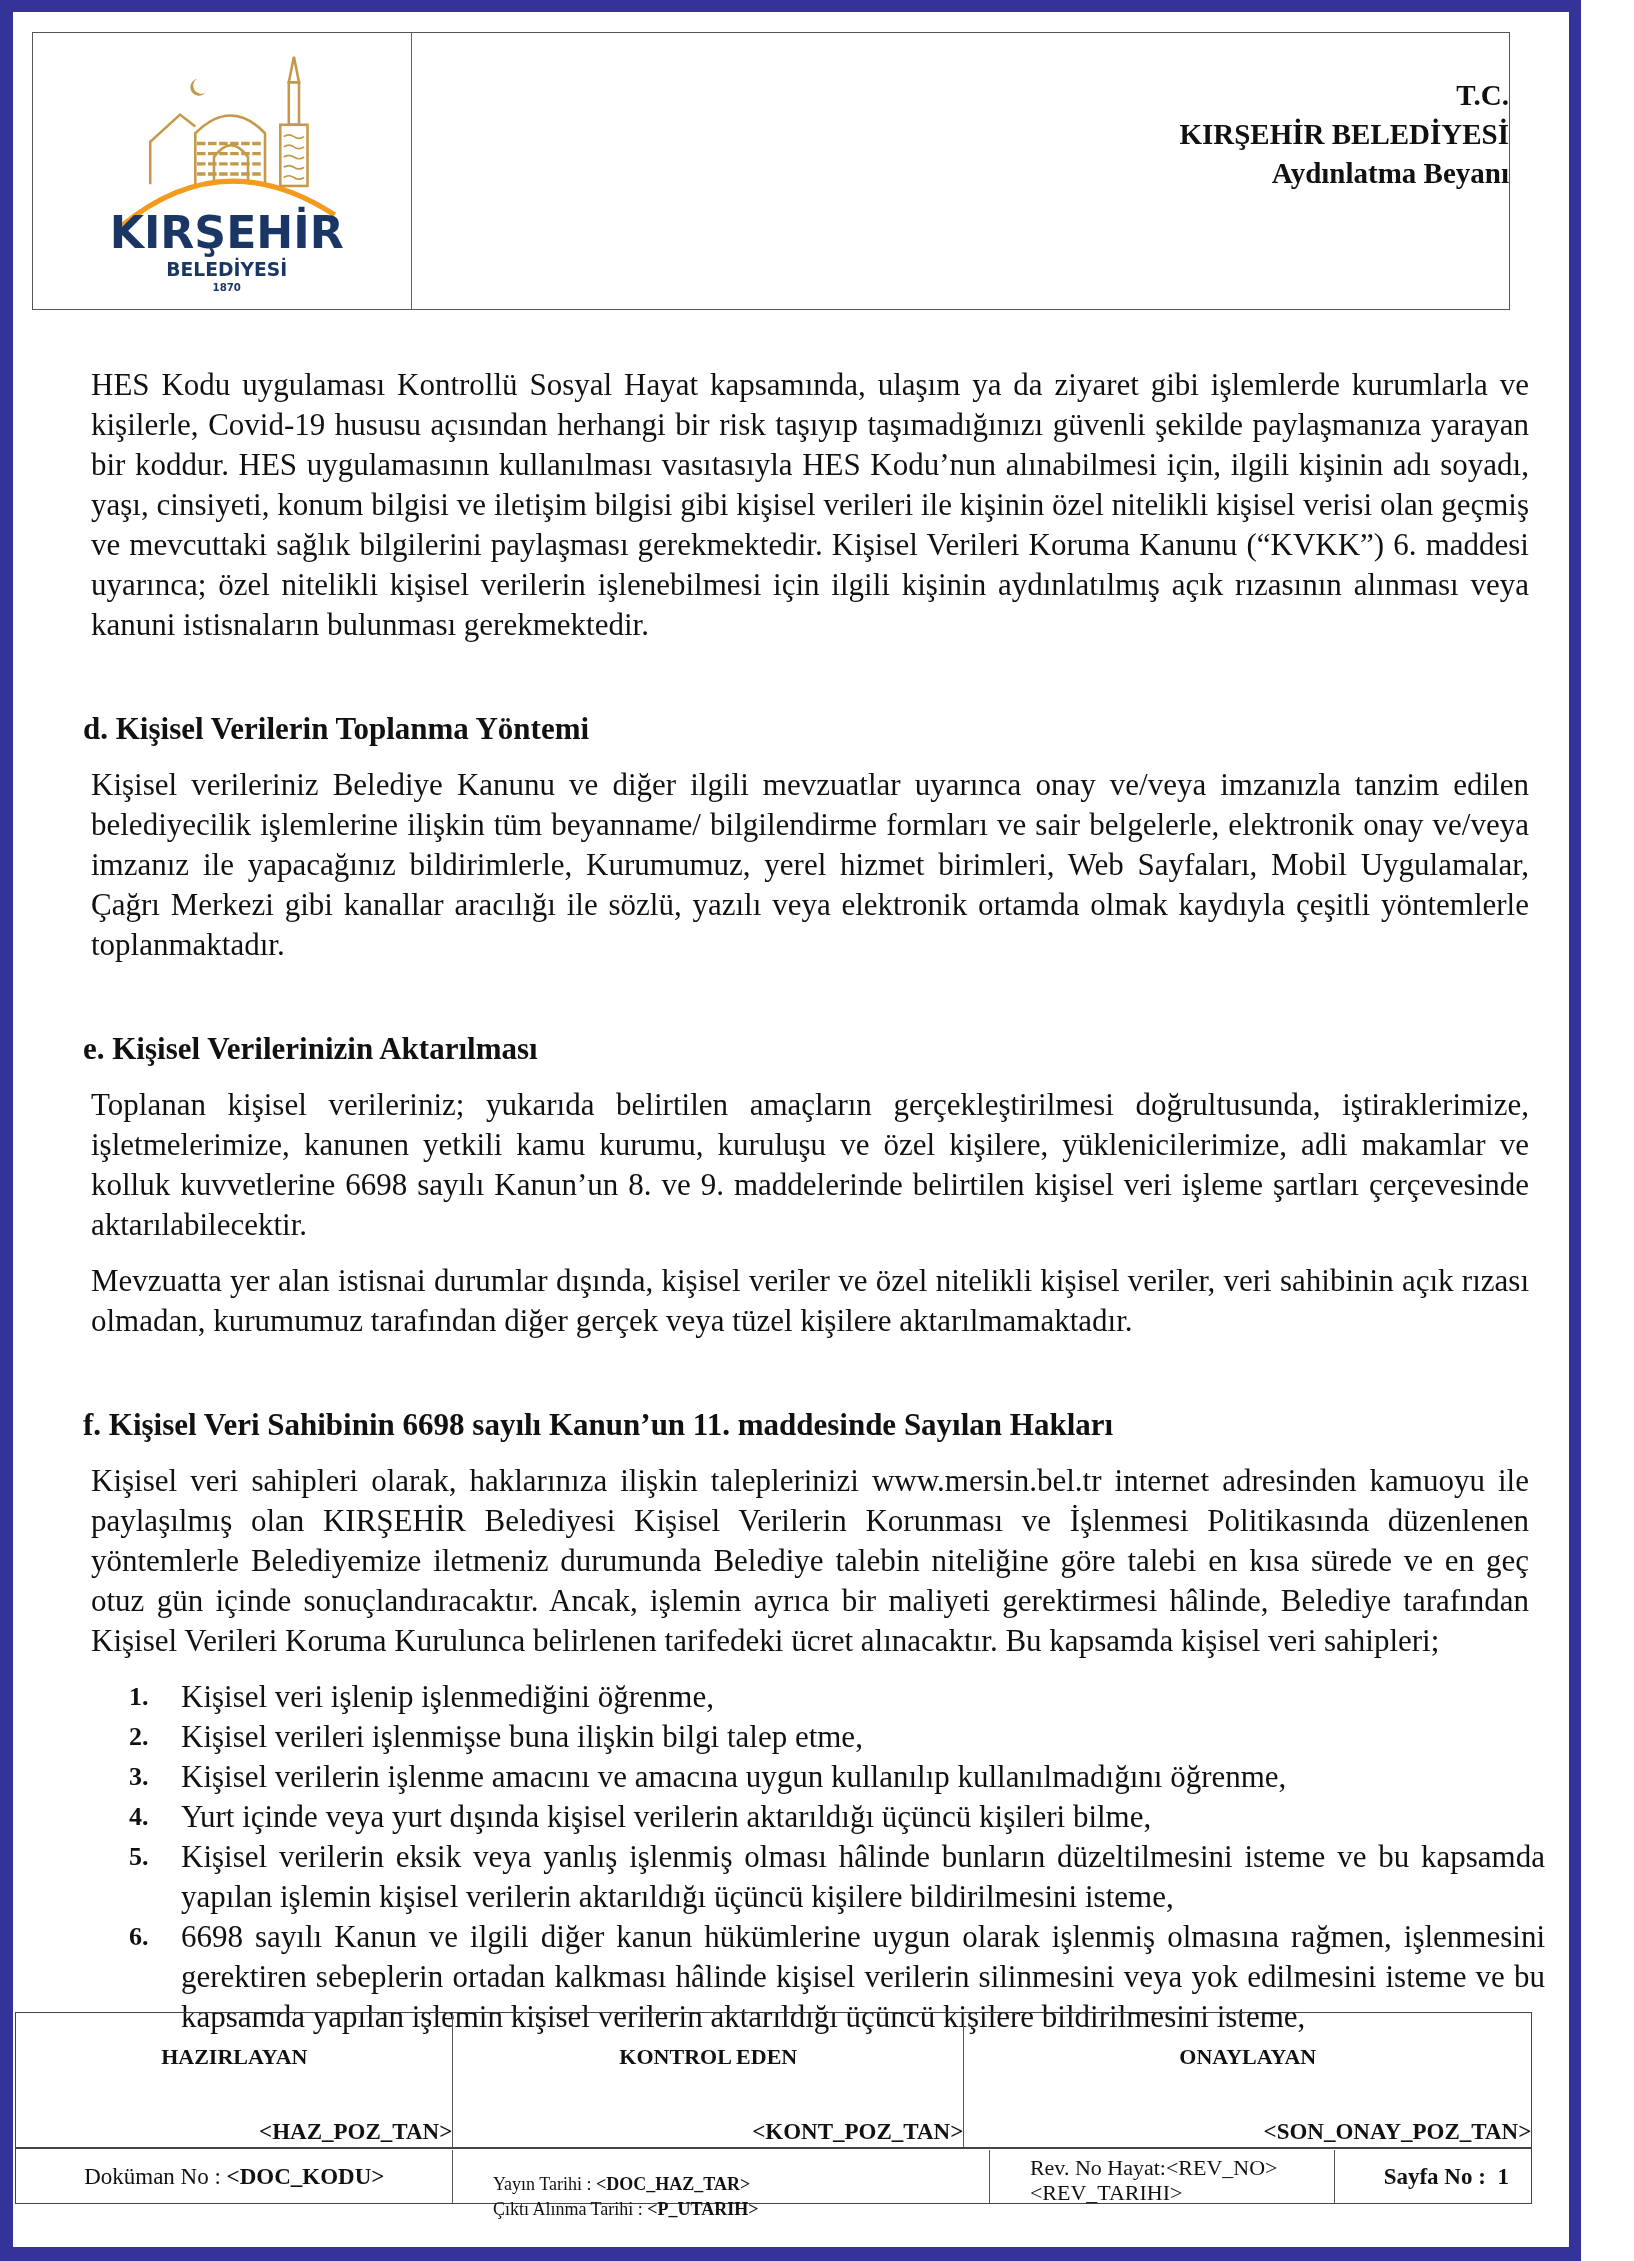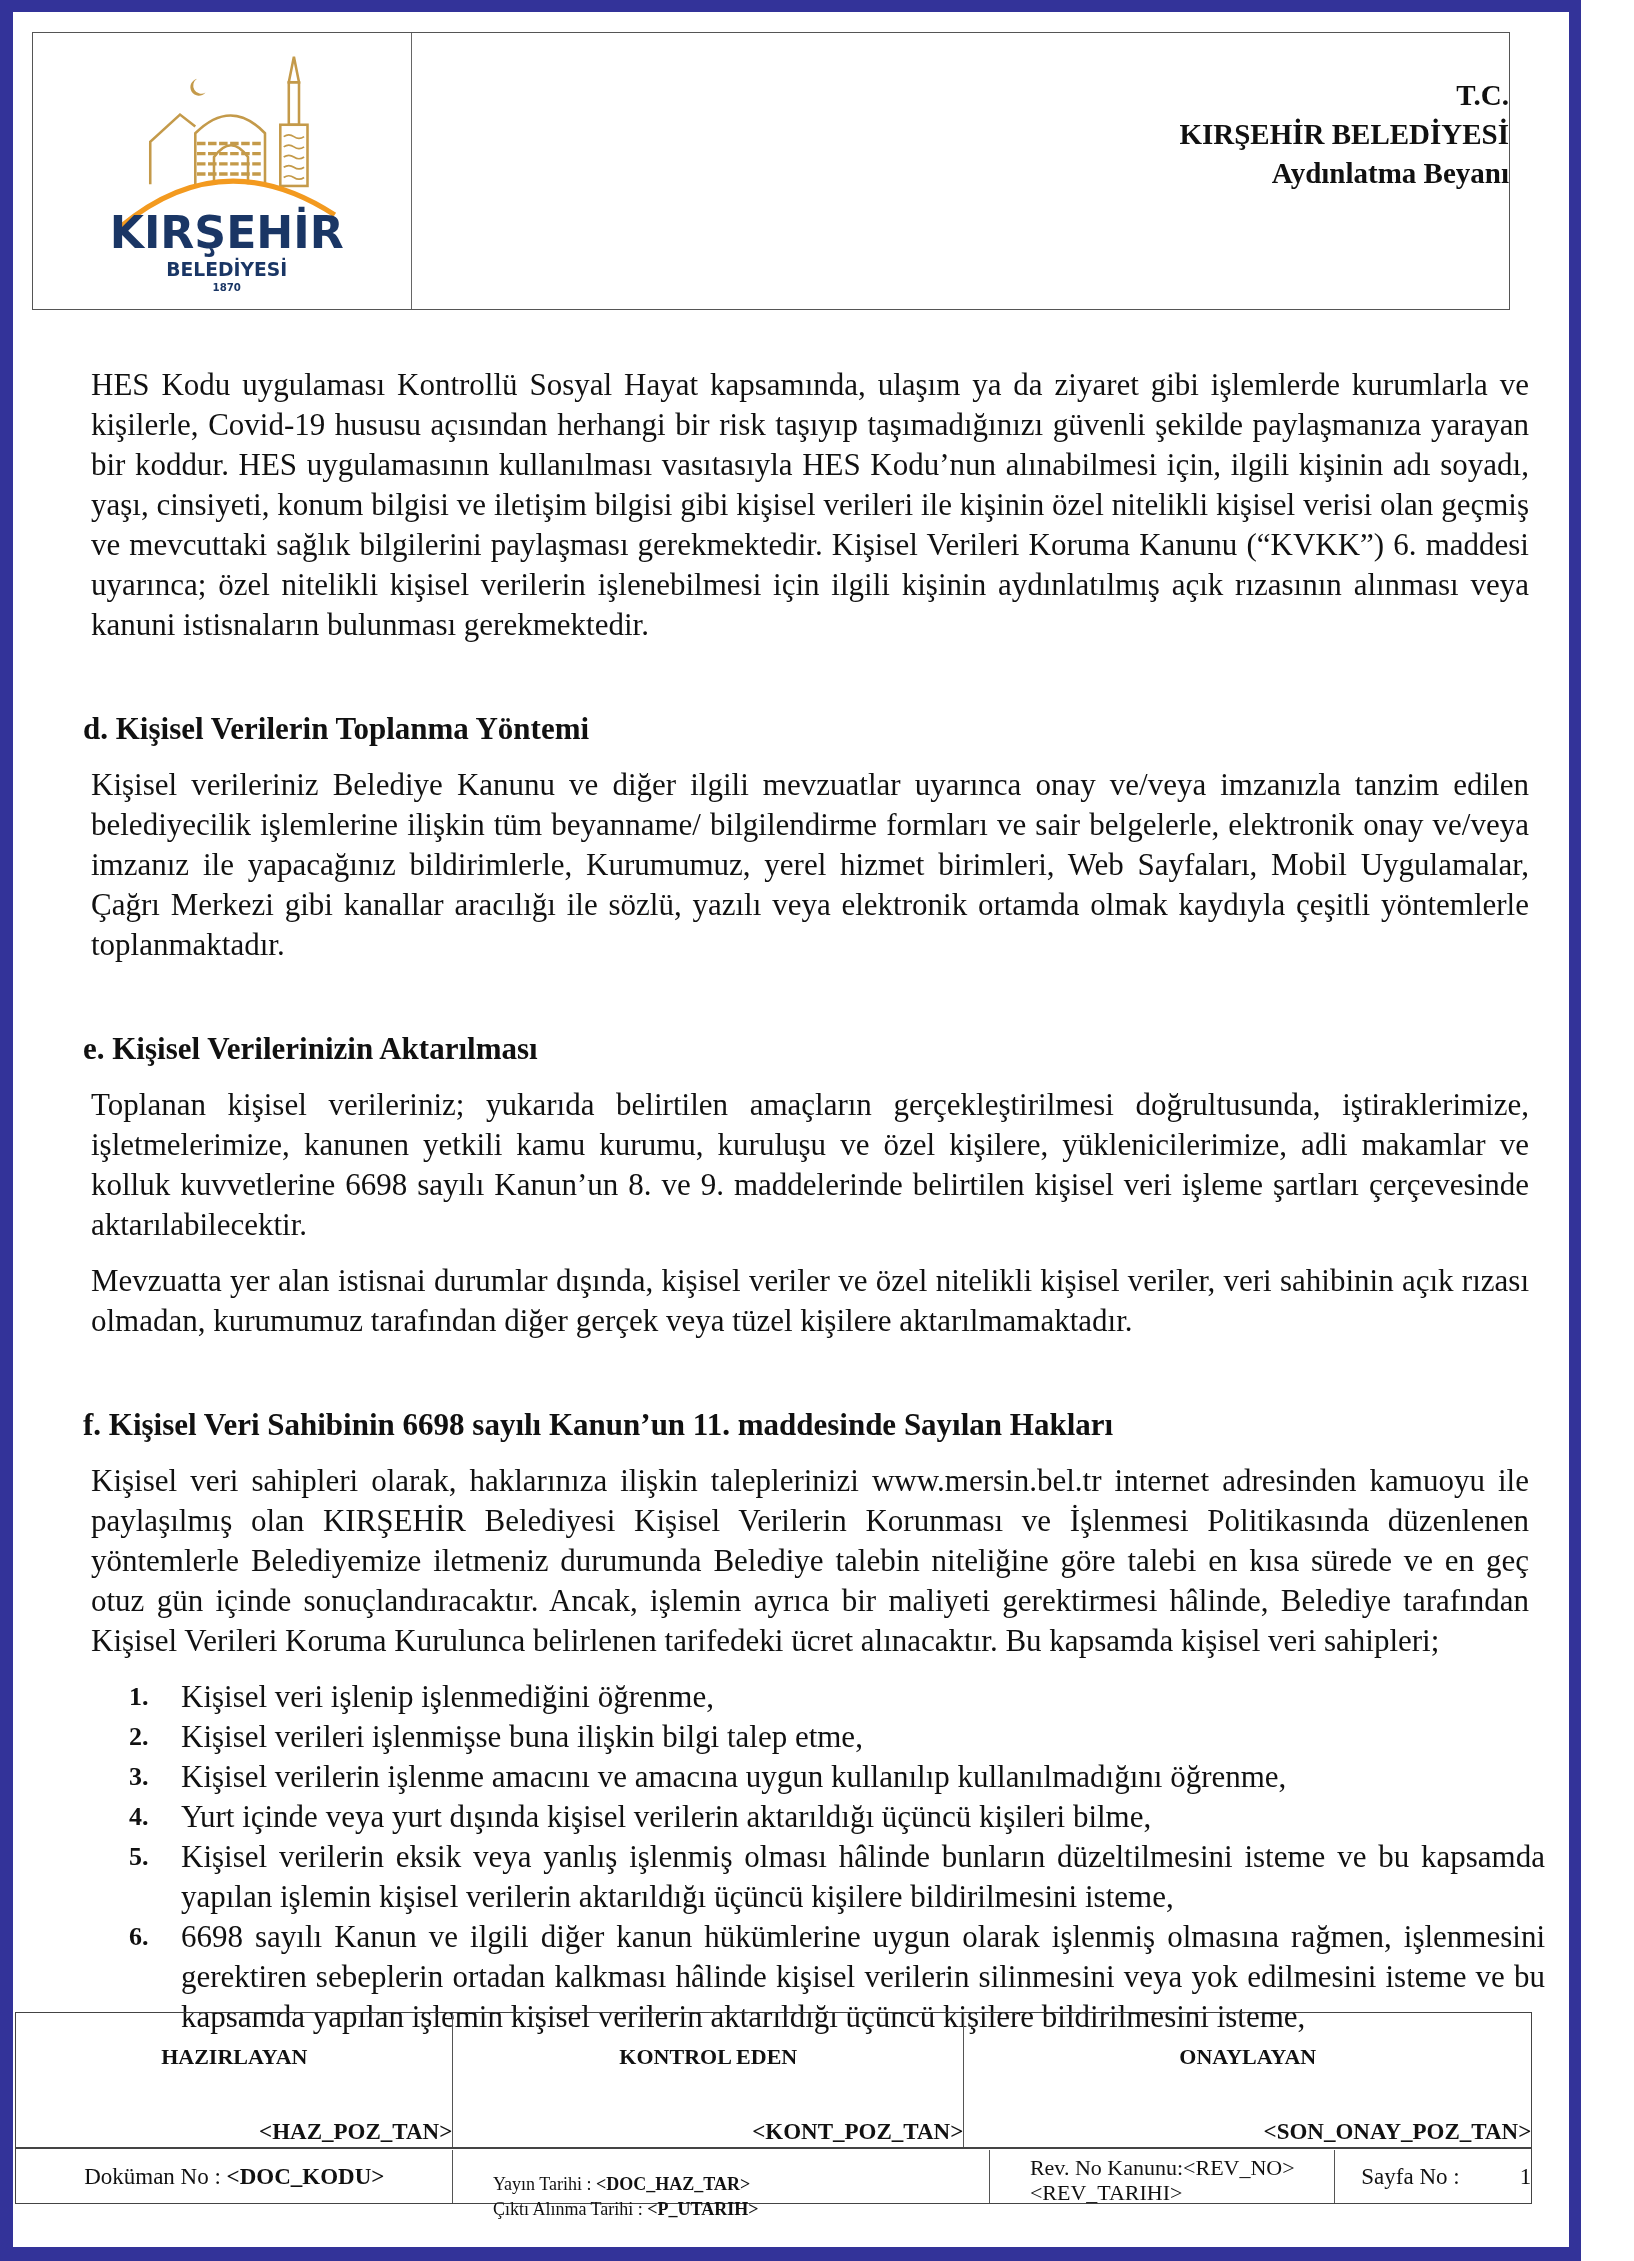--- a/index.html
+++ b/index.html
@@ -36,21 +36,21 @@
               display: flex; border-bottom: 2.6px solid #444; }
   .ftr-row2 { position: absolute; left: 0; top: 137px; right: 0; bottom: 0; display: flex; gap: 26px; }
   .fcell { box-sizing: border-box; border-right: 1.7px solid #555; position: relative; }
   .fcell:last-child { border-right: none; }
   .sign-title { position: absolute; top: 31px; left: 0; right: 0; text-align: center; font-weight: bold; font-size: 22px; }
   .sign-ph { position: absolute; bottom: 1.7px; left: 0; right: 0; text-align: right; font-weight: bold; font-size: 23px; }
   .c1 { width: 437px; } .c2 { width: 511px; } .c3 { flex: 1; }
   .r2c1 { width: 437px; display: flex; align-items: center; justify-content: center; }
   .r2c2 { width: 511px; padding-left: 13.6px; padding-top: 22px; line-height: 25px; font-size: 18px; }
   .r2c3 { width: 319px; padding-left: 13.6px; padding-top: 5.1px; line-height: 25px; font-size: 22px; }
-  .r2c4 { flex: 1; display: flex; align-items: center; justify-content: space-between; font-size: 23px; }
+  .r2c4 { flex: 1; display: flex; align-items: center; justify-content: center; font-size: 23px; font-weight: bold; }
   b.ph { font-weight: bold; }
 </style>
 </head>
 <body>
 
 <div class="frame">
   <div class="frame-inner"></div>
 </div>
 <div class="outside"></div>
 
@@ -131,21 +131,21 @@
   <div class="ftr-row2">
     <div class="fcell r2c1">
       <span>Doküman No :</span>&nbsp;
       <b class="ph">&lt;DOC_KODU&gt;</b>
     </div>
     <div class="fcell r2c2">
       <div><span>Yayın Tarihi :</span> <b class="ph">&lt;DOC_HAZ_TAR&gt;</b></div>
       <div><span>Çıktı Alınma Tarihi :</span> <b class="ph">&lt;P_UTARIH&gt;</b></div>
     </div>
     <div class="fcell r2c3">
-      <div><span>Rev. No  Kanunu:</span><span>&lt;REV_NO&gt;</span></div>
+      <div><span>Rev. No  Hayat:</span><span>&lt;REV_NO&gt;</span></div>
       <div><span>&lt;REV_TARIHI&gt;</span></div>
     </div>
     <div class="fcell r2c4">
       <span>Sayfa No :</span>&nbsp;&nbsp;
       <span>1</span>
     </div>
   </div>
 </div>
 
 

